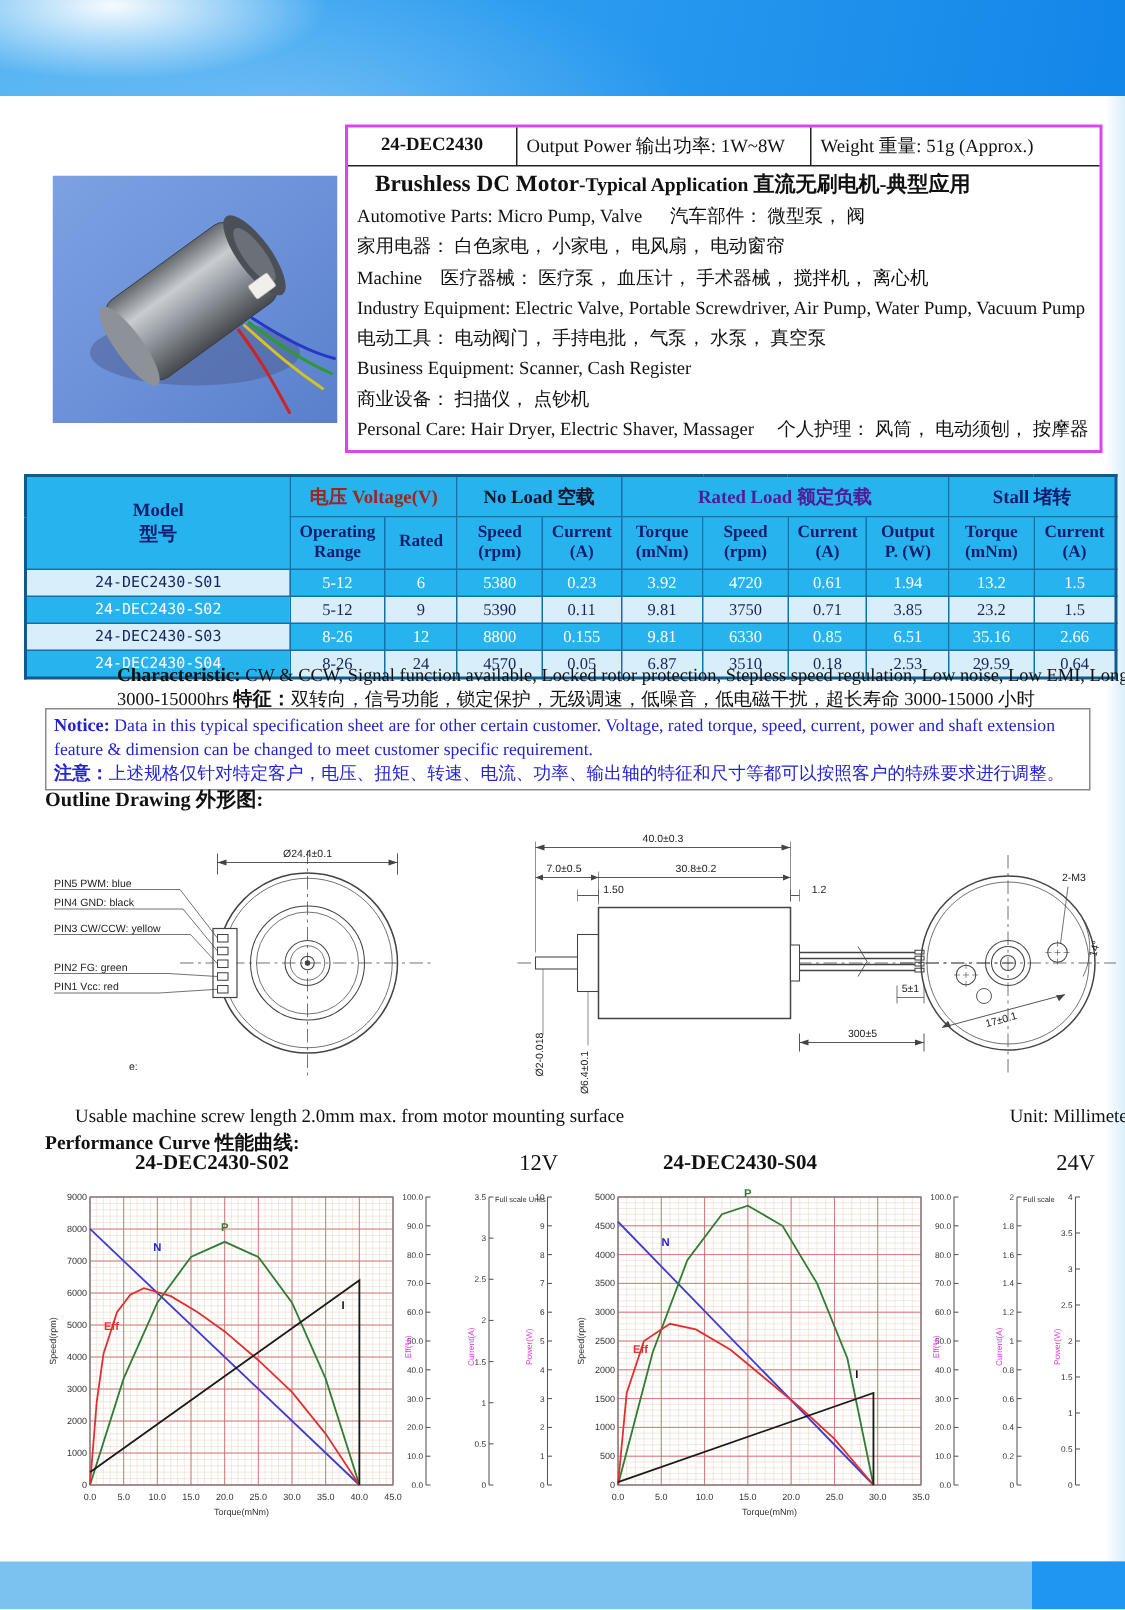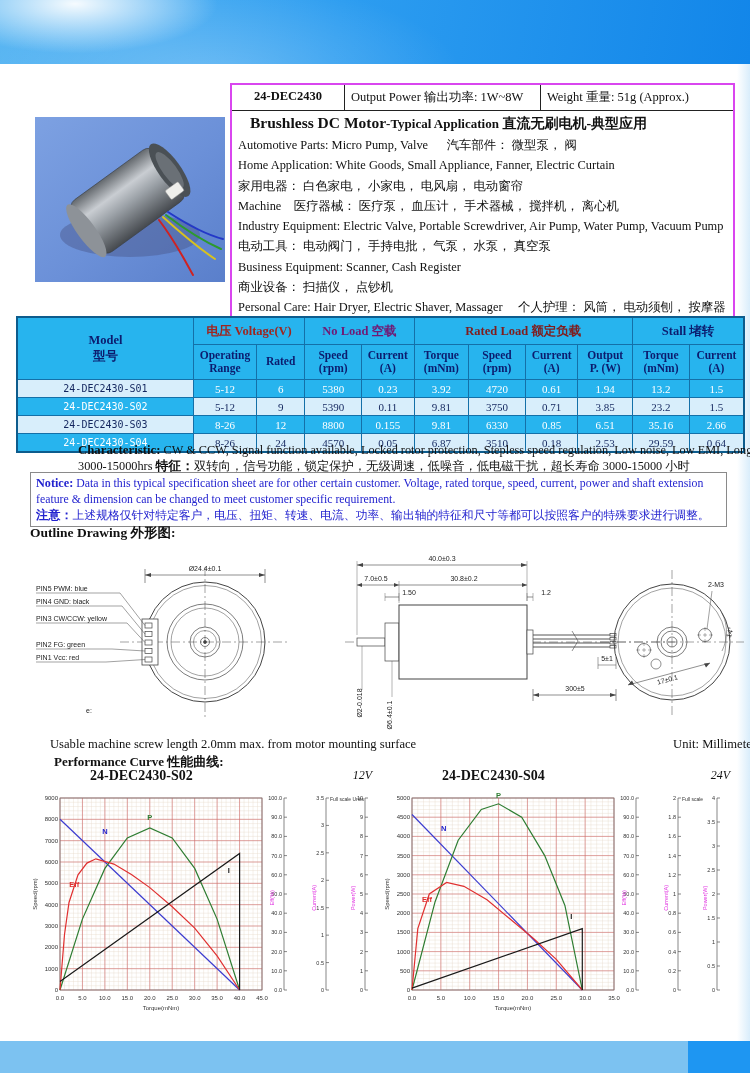--- a/index.html
+++ b/index.html
@@ -46,30 +46,30 @@
   
   .character{position:absolute;left:37px;top:443px;width:702px;font-size:12.3px;line-height:1.22;margin-left:41px;}
   .character b{font-size:12.8px;}
   
   .notice{position:absolute;left:30px;top:472px;width:697px;border:1px solid #8a8a8a;box-sizing:border-box;
     padding:2px 5px;color:#2323cf;font-size:11.8px;line-height:1.32;}
   .notice b{font-size:12.2px;}
   
   .outline-h{position:absolute;left:30px;top:524px;font-size:13.5px;font-weight:bold;}
   .note-row{position:absolute;left:30px;top:737px;width:706px;display:flex;justify-content:space-between;font-size:12.6px;margin-left:20px;}
-  .perf-h{position:absolute;left:30px;top:753px;font-size:13px;font-weight:bold;margin-left:24px;}
+  .perf-h{position:absolute;left:30px;top:753px;font-size:13px;font-weight:bold;}
   
   svg.outline{position:absolute;left:0;top:545px;}
   svg.outline text{font-family:"Liberation Sans",sans-serif;font-size:7px;fill:#222;}
   
   .chart-block{position:absolute;}
   .chart-title-row{display:flex;justify-content:space-between;align-items:flex-start;height:22px;
     padding:0 10px 0 60px;}
   .chart-title{font-weight:bold;font-size:14px;}
-  .chart-voltage{font-size:12px;font-style:italic;}
+  .chart-voltage{font-size:15px;}
   .chart-svg{display:block;}
 </style>
 </head>
 <body>
 
 <div id="page">
 
   <div class="banner"></div>
   <div class="right-strip"></div>
 
@@ -111,21 +111,20 @@
       <div class="cell ih-model">24-DEC2430</div>
       <div class="cell ih-power">Output Power  输出功率: 1W~8W</div>
       <div class="cell ih-weight">Weight  重量: 51g (Approx.)</div>
     </div>
     <div class="info-body">
       <div class="info-title">
         <span class="t-en">Brushless DC Motor</span><span class="t-mid">-Typical Application</span><span class="t-cn"> 直流无刷电机-典型应用</span>
       </div>
       <div>
           <div class="iline">Automotive Parts: Micro Pump, Valve      汽车部件： 微型泵， 阀</div>
-          <div class="iline">Home Application: White Goods, Small Appliance, Fanner, Electric Curtain</div>
           <div class="iline">家用电器： 白色家电， 小家电， 电风扇， 电动窗帘</div>
           <div class="iline">Machine    医疗器械： 医疗泵， 血压计， 手术器械， 搅拌机， 离心机</div>
           <div class="iline">Industry Equipment: Electric Valve, Portable Screwdriver, Air Pump, Water Pump, Vacuum Pump</div>
           <div class="iline">电动工具： 电动阀门， 手持电批， 气泵， 水泵， 真空泵</div>
           <div class="iline">Business Equipment: Scanner, Cash Register</div>
           <div class="iline">商业设备： 扫描仪， 点钞机</div>
           <div class="iline">Personal Care: Hair Dryer, Electric Shaver, Massager     个人护理： 风筒， 电动须刨， 按摩器</div>
         </div>
     </div>
   </div>
@@ -144,22 +143,22 @@
       <col style="width:54px">
         <col style="width:52px">
     </colgroup>
     <thead>
         <tr>
           <th rowspan="2" class="hdr modelh">
             <div>Model</div>
             <div>型号</div>
           </th>
           <th colspan="2" class="hdr group" style="color: rgb(158, 38, 32);">电压  Voltage(V)</th>
-          <th colspan="2" class="hdr group" style="color: #701a75;">No Load  空载</th>
-          <th colspan="4" class="hdr group" style="color: #7f1d1d;">Rated Load  额定负载</th>
+          <th colspan="2" class="hdr group" style="color: #0f172a;">No Load  空载</th>
+          <th colspan="4" class="hdr group" style="color: #4c1d95;">Rated Load  额定负载</th>
           <th colspan="2" class="hdr group" style="color: rgb(12, 28, 110);">Stall  堵转</th>
         </tr>
         <tr>
           <th class="hdr sub">Operating
 Range</th>
           <th class="hdr sub">Rated</th>
           <th class="hdr sub">Speed
 (rpm)</th>
           <th class="hdr sub">Current
 (A)</th>

